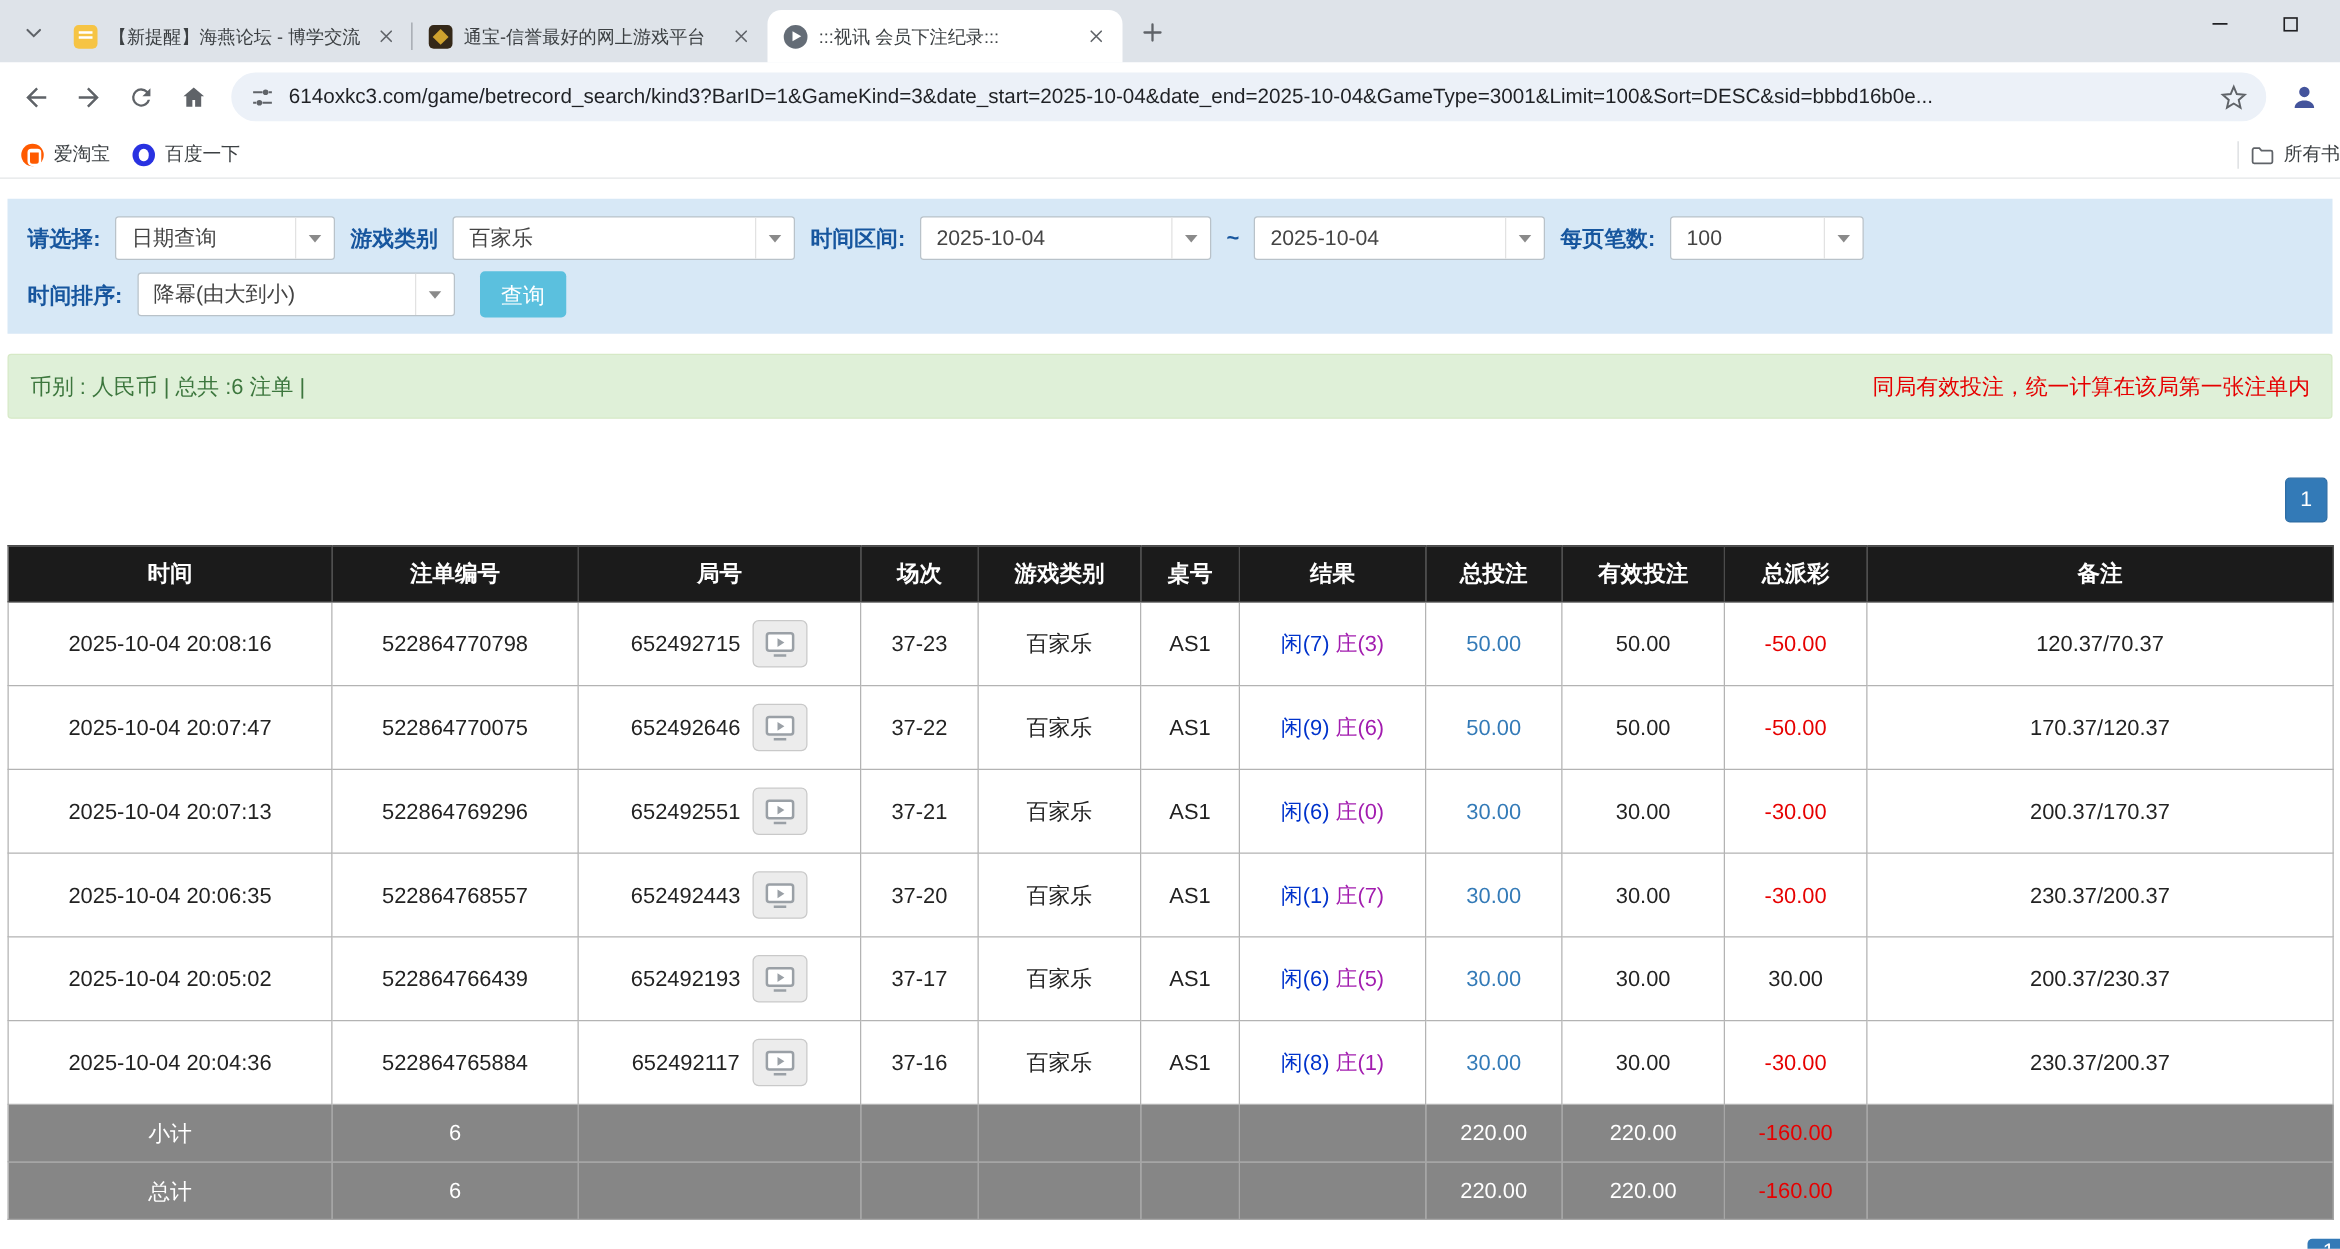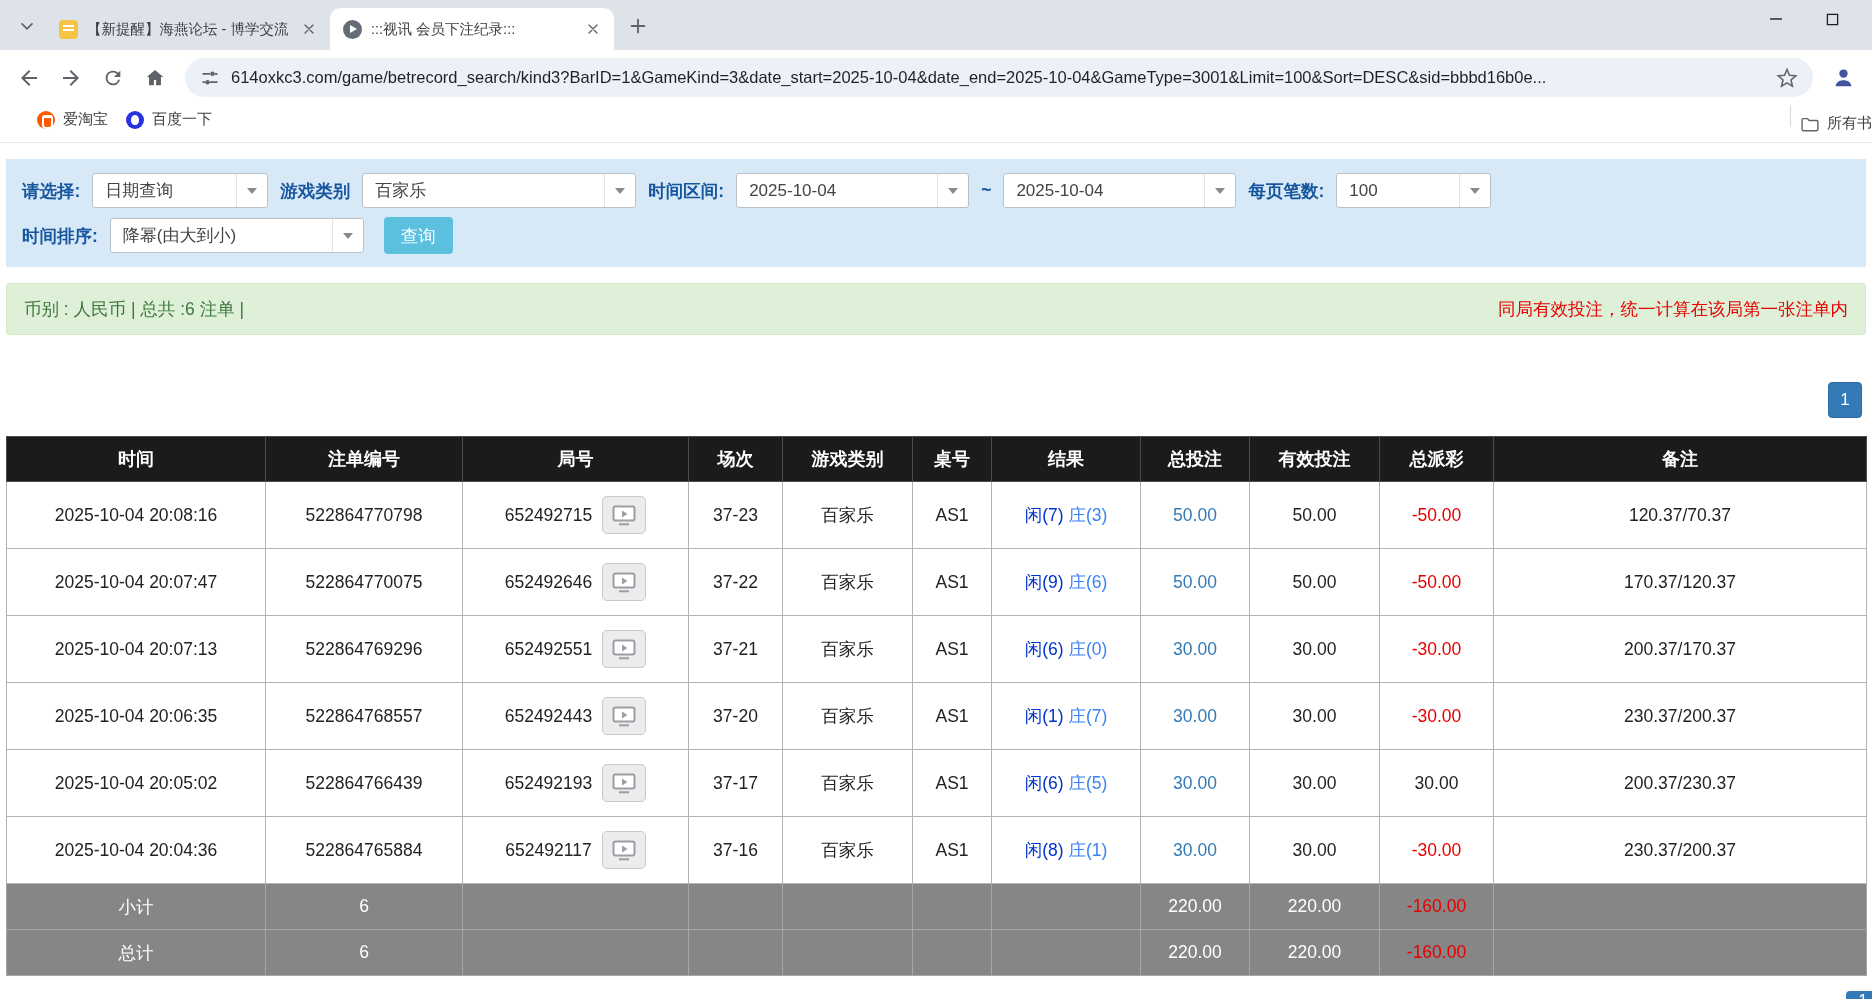--- a/index.html
+++ b/index.html
@@ -26,21 +26,21 @@
   .new-tab-btn { width: 34px; height: 34px; margin: 0 0 7px 7px; display: flex; align-items: center; justify-content: center; border-radius: 50%; flex: none; }
   .win-controls { margin-left: auto; align-self: flex-start; display: flex; margin-right: 12px; }
   .win-btn { width: 56px; height: 38px; display: flex; align-items: center; justify-content: center; }
 
   .toolbar { height: 55px; background: #fff; display: flex; align-items: center; padding: 0 8px; }
   .nav-btn { width: 42px; height: 42px; border-radius: 50%; display: flex; align-items: center; justify-content: center; flex: none; }
   .omnibox { flex: 1; height: 39px; background: #ecf1f8; border-radius: 20px; display: flex; align-items: center; padding: 0 15px; gap: 11px; margin: 0 9px; min-width: 0; justify-content: center; }
   .omnibox-url { flex: 1; font-size: 16.5px; color: #1f2125; white-space: nowrap; overflow: hidden; }
   .profile-btn { width: 42px; height: 42px; display: flex; align-items: center; justify-content: center; flex: none; }
 
-  .bookmarks-bar { height: 38px; background: #fff; display: flex; padding-left: 28px; border-bottom: 1px solid #e4e6e8; overflow: hidden; }
+  .bookmarks-bar { height: 38px; background: #fff; display: flex; align-items: center; padding-left: 8px; border-bottom: 1px solid #e4e6e8; overflow: hidden; }
   .bookmark { display: flex; align-items: center; gap: 8px; height: 29px; padding: 0 9px; border-radius: 15px; font-size: 15px; color: #3c4043; flex: none; }
   .bm-icon { width: 18px; height: 18px; border-radius: 4px; position: relative; flex: none; }
   .bm-taobao { background: #ff5a00; border-radius: 50%; }
   .bm-taobao::after { content: ''; position: absolute; left: 5px; top: 4px; width: 7px; height: 9px; border: 2px solid #fff; border-radius: 3px 3px 4px 4px; border-top-width: 3px; }
   .bm-baidu { background: #2932e1; border-radius: 50%; }
   .bm-baidu::after { content: ''; position: absolute; left: 5px; top: 4px; width: 8px; height: 10px; background: #fff; border-radius: 50% 50% 46% 46%; }
   .bm-spacer { flex: 1; }
   .bm-divider { width: 1px; height: 22px; background: #d7dadd; margin: 0 9px 0 0; flex: none; }
   .bm-right { display: flex; align-items: center; gap: 7px; font-size: 15px; color: #3c4043; flex: none; white-space: nowrap; }
 
@@ -62,21 +62,21 @@
   .pagination-top { display: flex; justify-content: flex-end; margin: 47px 10px 0 0; }
   .page-btn { width: 34px; height: 36px; background: #337ab7; border: 1px solid #2e6da4; border-radius: 4px; color: #fff; font-size: 17px; display: flex; align-items: center; justify-content: center; }
 
   table.bet-table { width: 1860px; margin: 18px 6px 0; border-collapse: collapse; table-layout: fixed; }
   .bet-table th { background: #1b1b1b; color: #fff; font-size: 18px; font-weight: bold; height: 45px; border: 1px solid #4c4c4c; text-align: center; }
   .bet-table td { border: 1px solid #b3b3b3; text-align: center; font-size: 17.5px; color: #222; height: 67px; background: #fff; }
   .bet-table tfoot td { background: #868686; color: #fff; height: 46px; border-color: #a6a6a6; }
   .round-wrap { display: inline-flex; align-items: center; gap: 10px; }
   .replay-btn { width: 44px; height: 38px; background: #ececec; border: 1px solid #c9c9c9; border-radius: 5px; display: inline-flex; align-items: center; justify-content: center; }
   .res-player { color: #0033cc; }
-  .res-banker { color: #3b82f6; }
+  .res-banker { color: #a21caf; }
   td.blue-val { color: #337ab7; }
   td.neg { color: #e60000; }
   .bet-table tfoot td.neg { color: #e60000; }
   .page-btn-bottom { position: absolute; left: 1846px; top: 991px; width: 34px; height: 36px; background: #337ab7; border-radius: 4px; color: #fff; font-size: 17px; text-align: center; }
 </style>
 </head>
 <body>
 
 <div>
   <div class="tab-strip">
@@ -89,20 +89,29 @@
     <div class="tab">
       <span class="favicon fav-note"></span>
       <span class="tab-title">【新提醒】海燕论坛 - 博学交流</span>
       <span class="tab-close">
           <svg width="16" height="16" viewBox="0 0 24 24">
             <path d="M6 6l12 12M18 6L6 18" stroke="#5f6368" stroke-width="2" stroke-linecap="round"></path>
           </svg>
         </span>
     </div>
 
+    <div class="tab divider">
+      <span class="favicon fav-tongbao"></span>
+      <span class="tab-title">通宝-信誉最好的网上游戏平台</span>
+      <span class="tab-close">
+          <svg width="16" height="16" viewBox="0 0 24 24">
+            <path d="M6 6l12 12M18 6L6 18" stroke="#5f6368" stroke-width="2" stroke-linecap="round"></path>
+          </svg>
+        </span>
+    </div>
 
     <div class="tab active">
       <span class="favicon fav-video"></span>
       <span class="tab-title">:::视讯 会员下注纪录:::</span>
       <span class="tab-close">
           <svg width="16" height="16" viewBox="0 0 24 24">
             <path d="M6 6l12 12M18 6L6 18" stroke="#5f6368" stroke-width="2" stroke-linecap="round"></path>
           </svg>
         </span>
     </div>

